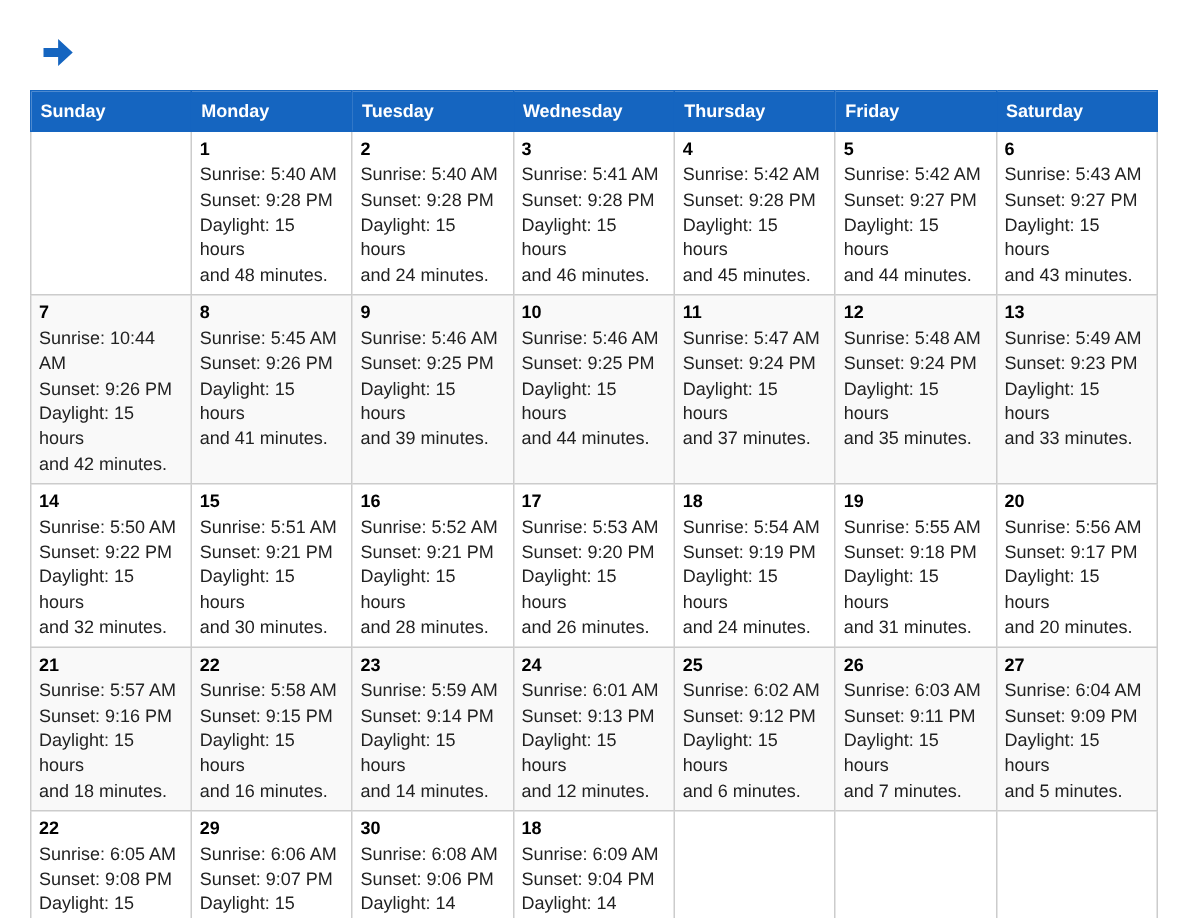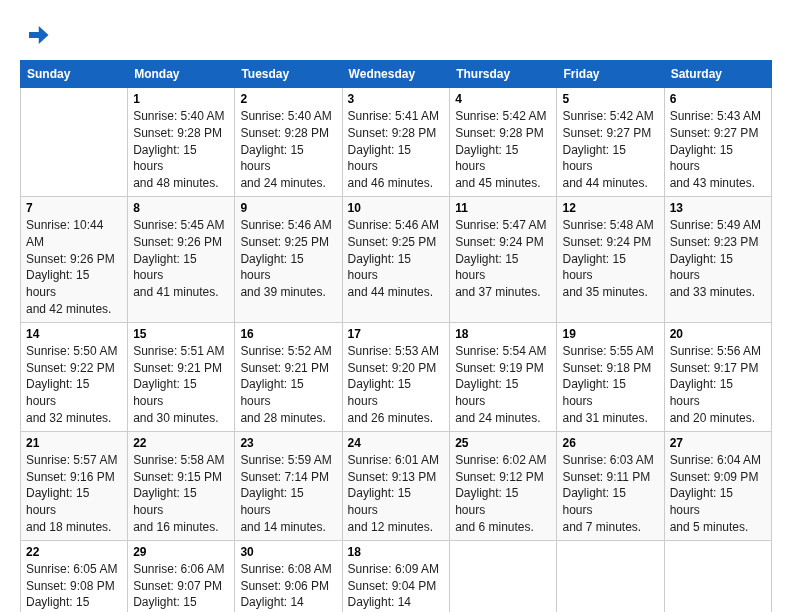--- a/index.html
+++ b/index.html
@@ -322,21 +322,21 @@
             <div>Sunrise: 5:58 AM</div>
             <div>Sunset: 9:15 PM</div>
             <div>Daylight: 15 hours</div>
             <div>and 16 minutes.</div>
           </div>
         </td>
         <td>
           <div class="day-number">23</div>
           <div class="cell-content">
             <div>Sunrise: 5:59 AM</div>
-            <div>Sunset: 7:14 PM</div>
+            <div>Sunset: 9:14 PM</div>
             <div>Daylight: 15 hours</div>
             <div>and 14 minutes.</div>
           </div>
         </td>
         <td>
           <div class="day-number">24</div>
           <div class="cell-content">
             <div>Sunrise: 6:01 AM</div>
             <div>Sunset: 9:13 PM</div>
             <div>Daylight: 15 hours</div>

